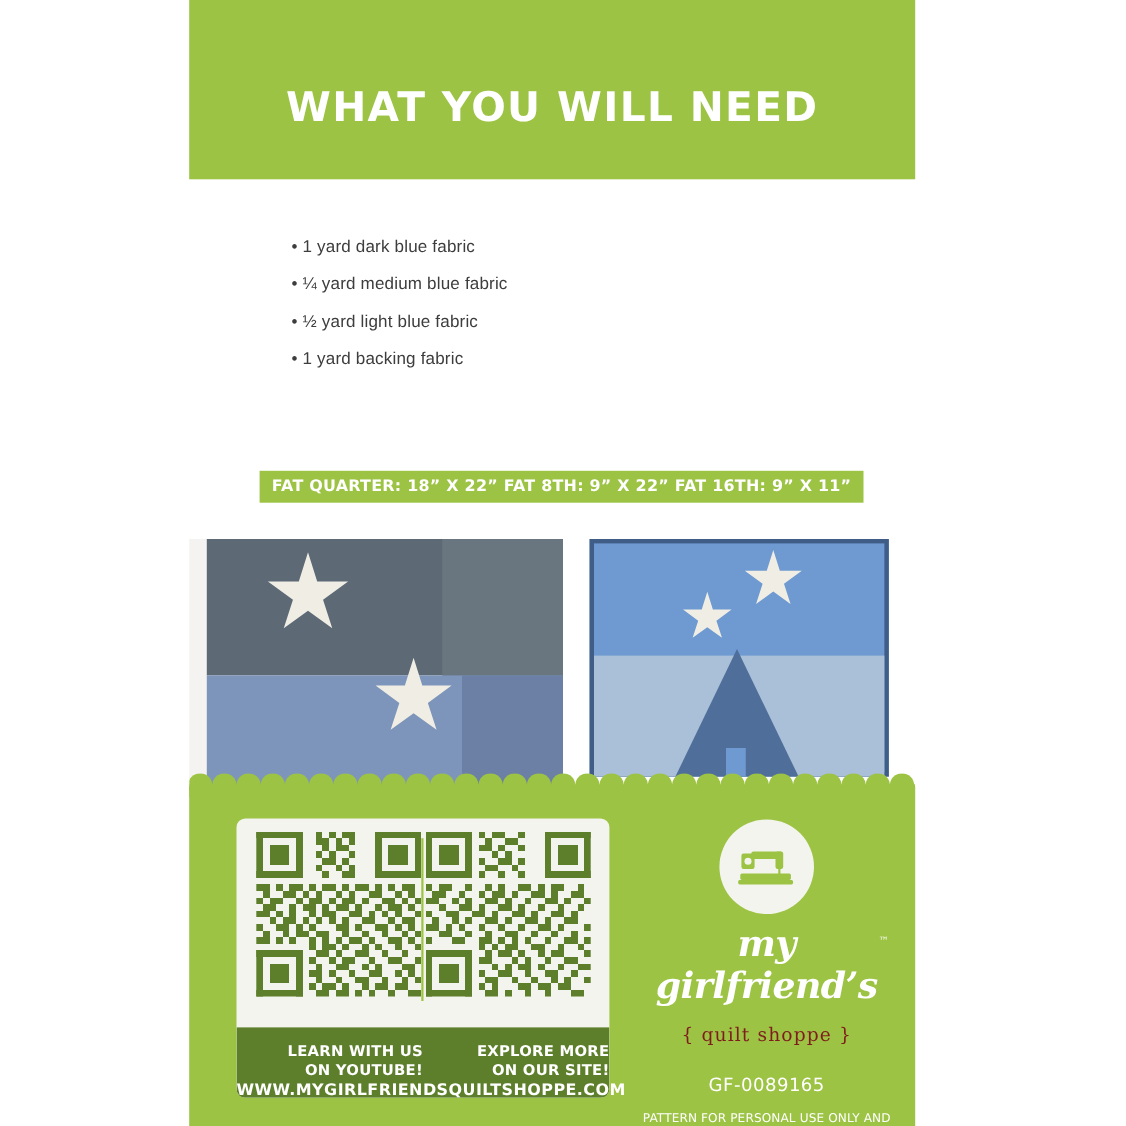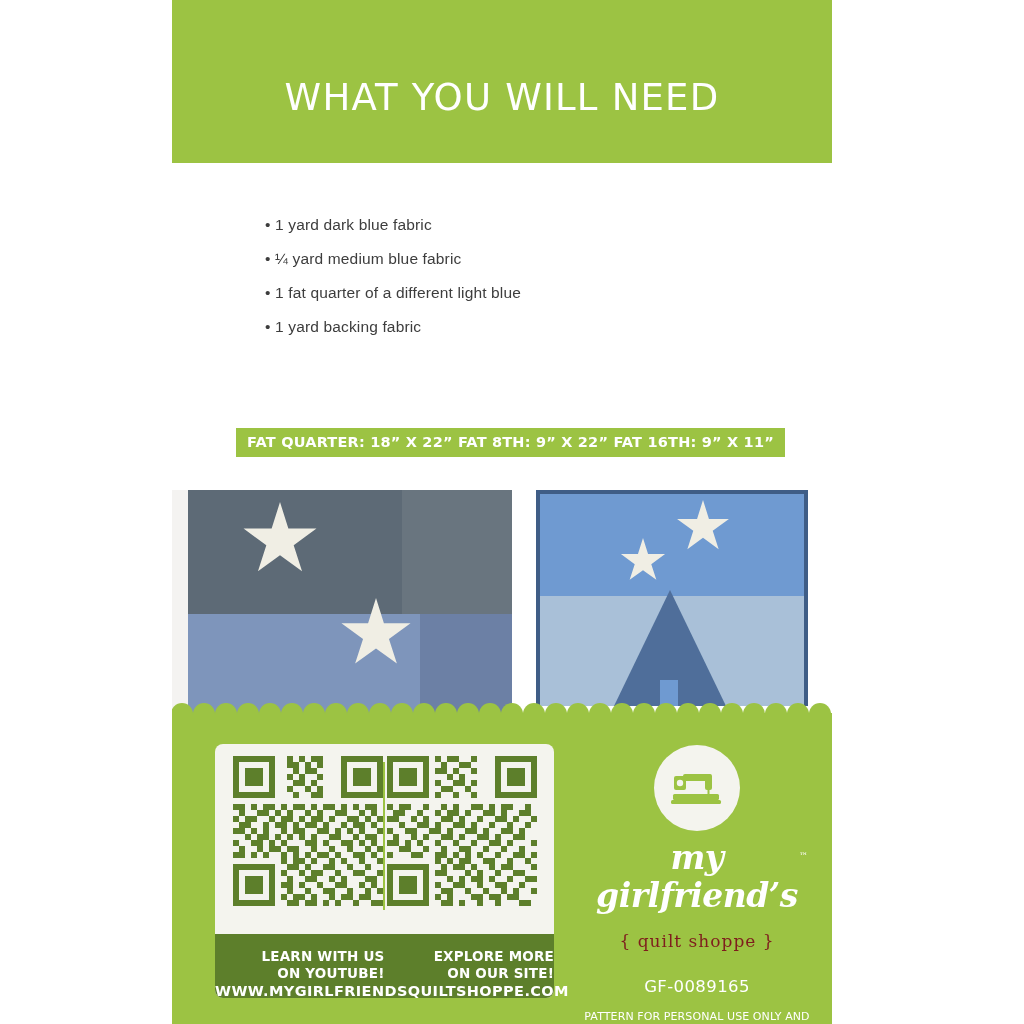--- a/index.html
+++ b/index.html
@@ -32,21 +32,21 @@
     background: #9cc343;
   }
   .header-title {
     position: absolute;
     left: 0;
     top: 76px;
     width: 660px;
     text-align: center;
     color: #ffffff;
     font-size: 37px;
-    font-weight: normal;
+    font-weight: bold;
     letter-spacing: 1.2px;
     font-family: "DejaVu Sans", sans-serif;
   }
 
   
   .supplies {
     position: absolute;
     left: 253px;
     top: 208px;
     width: 560px;
@@ -263,21 +263,21 @@
 
 <div class="page">
 
   <div class="header-band">
     <div class="header-title">WHAT YOU WILL NEED</div>
   </div>
 
   <div class="supplies">
     <div class="supply-item">• 1 yard dark blue fabric</div>
     <div class="supply-item">• ¼ yard medium blue fabric</div>
-    <div class="supply-item">• 1 fat quarter of a different light blue</div>
+    <div class="supply-item">• ½ yard light blue fabric</div>
     <div class="supply-item">• 1 yard backing fabric</div>
   </div>
 
   <div class="fq-bar">
     <div class="fq-text">FAT QUARTER: 18” X 22”   FAT 8TH: 9” X 22”   FAT 16TH: 9” X 11”</div>
   </div>
 
   <div class="photos">
 
     <div class="photo photo-left">

